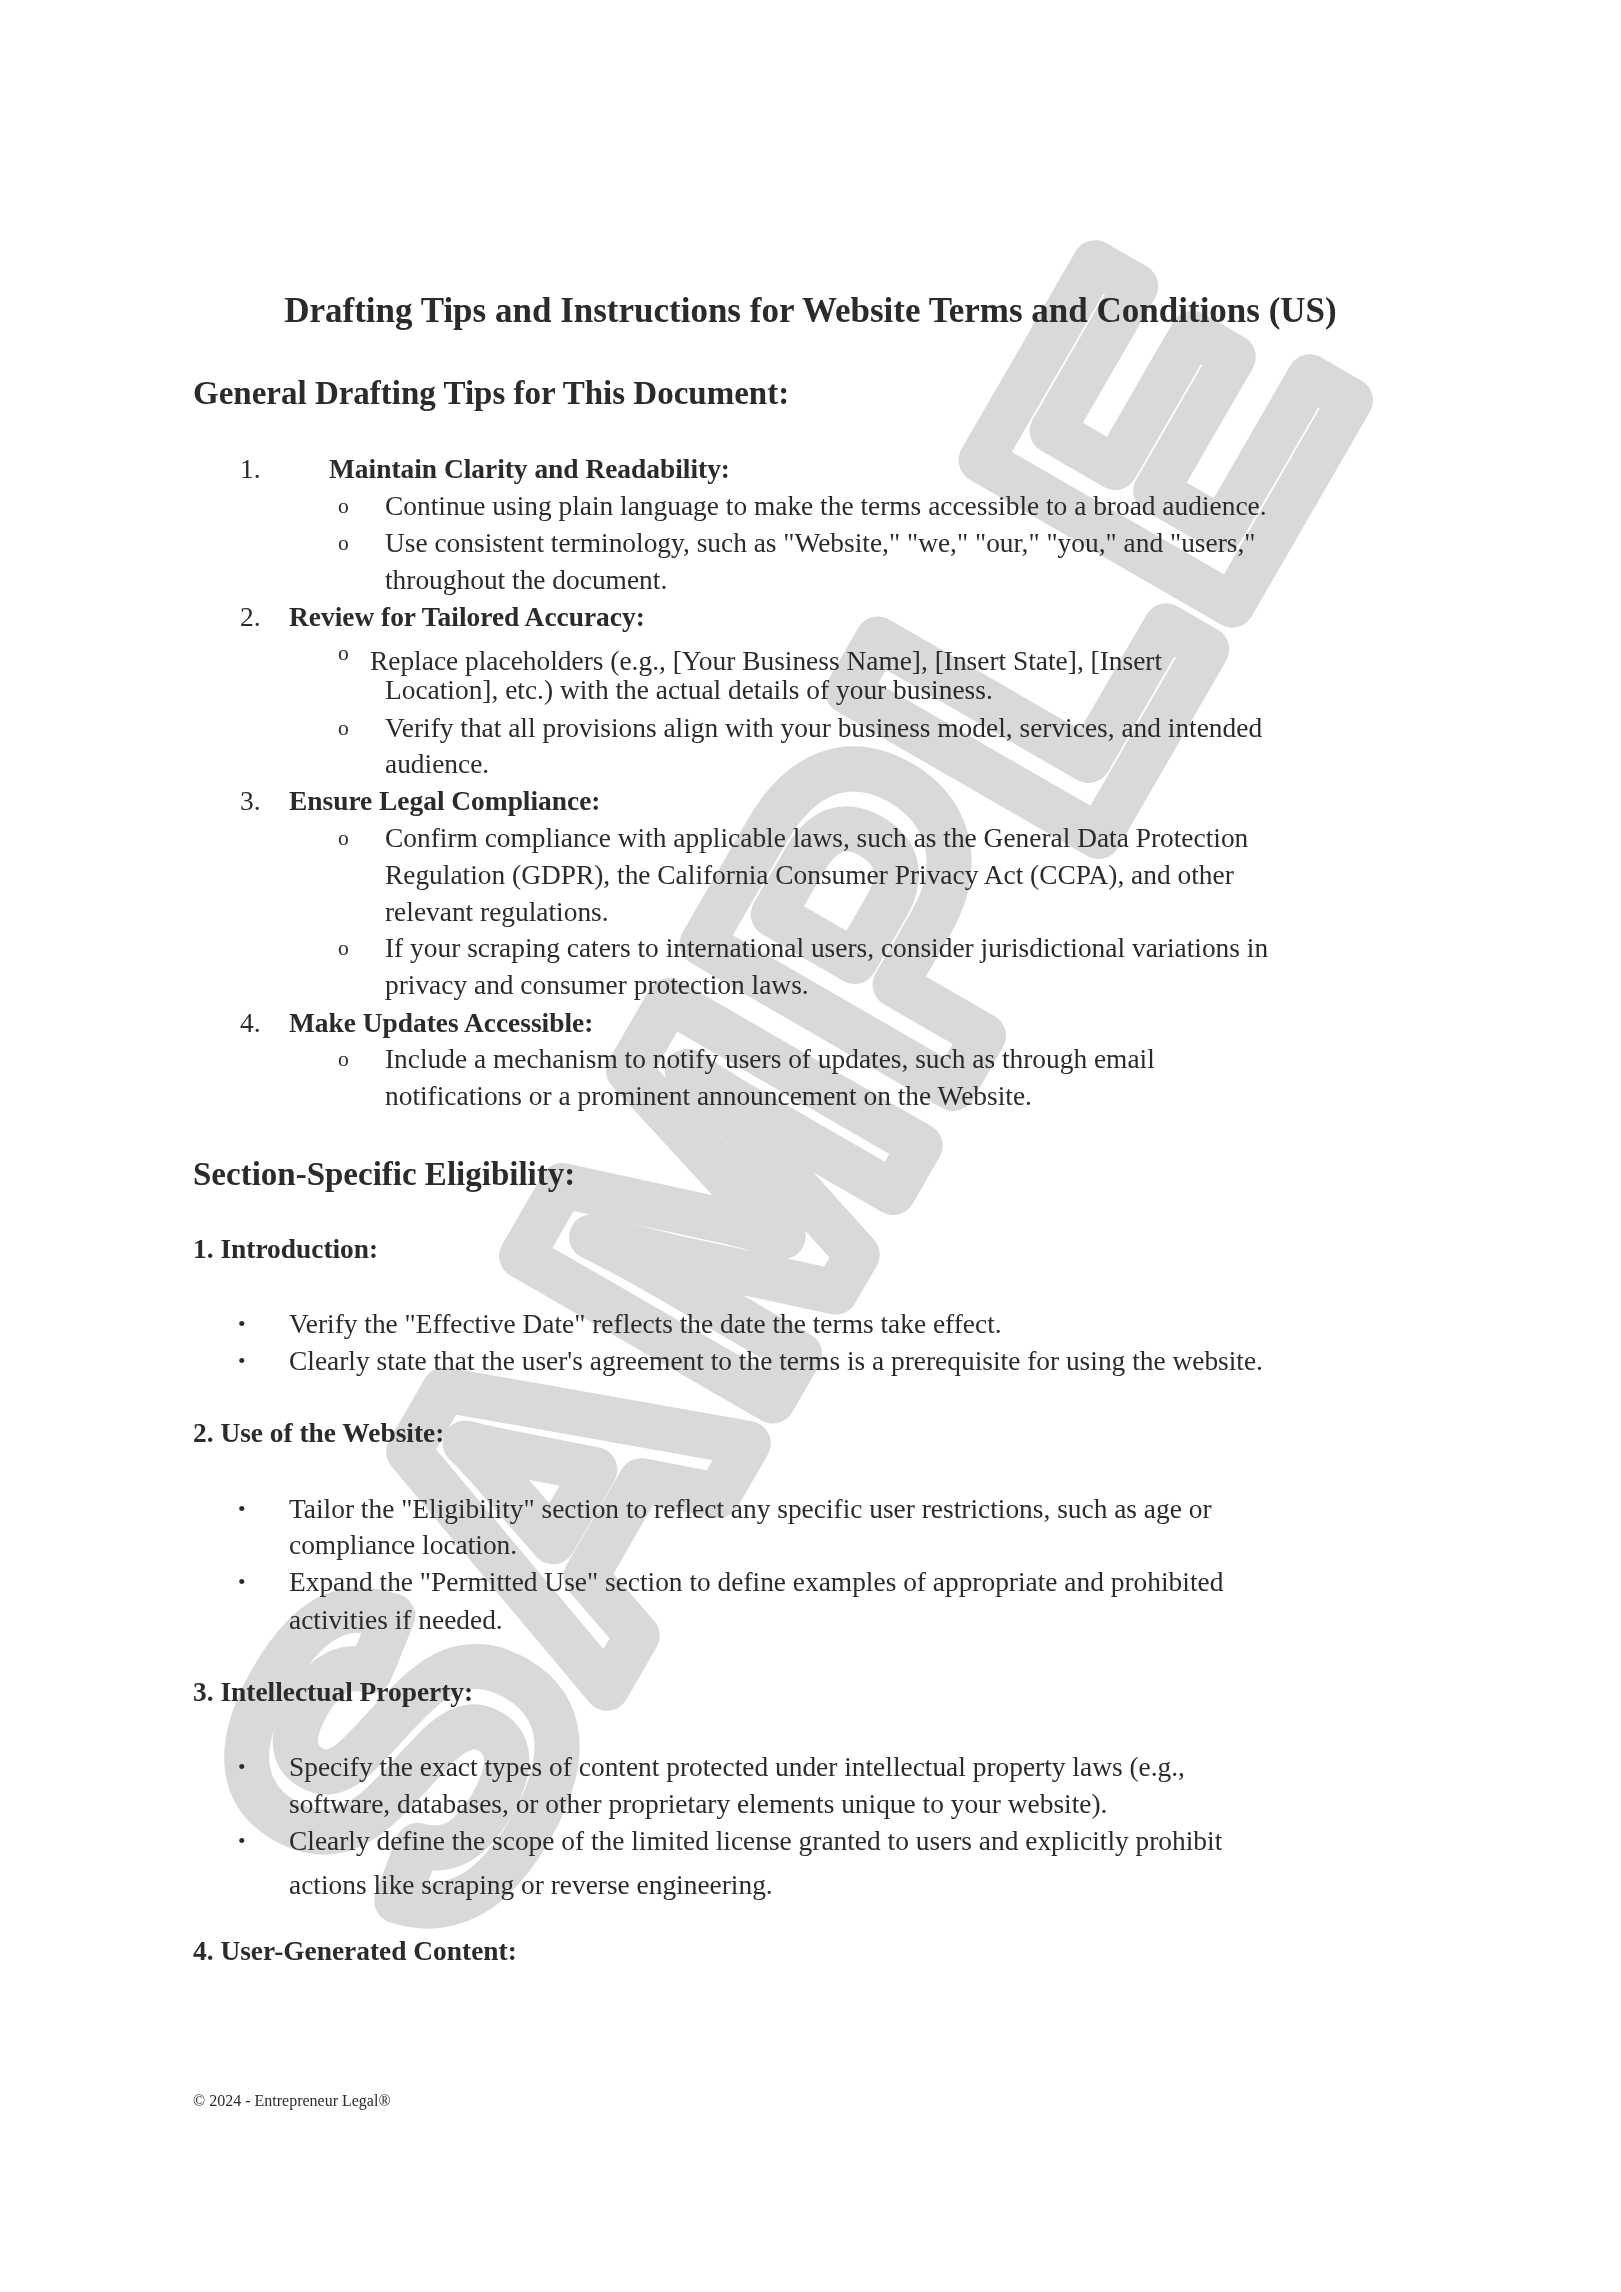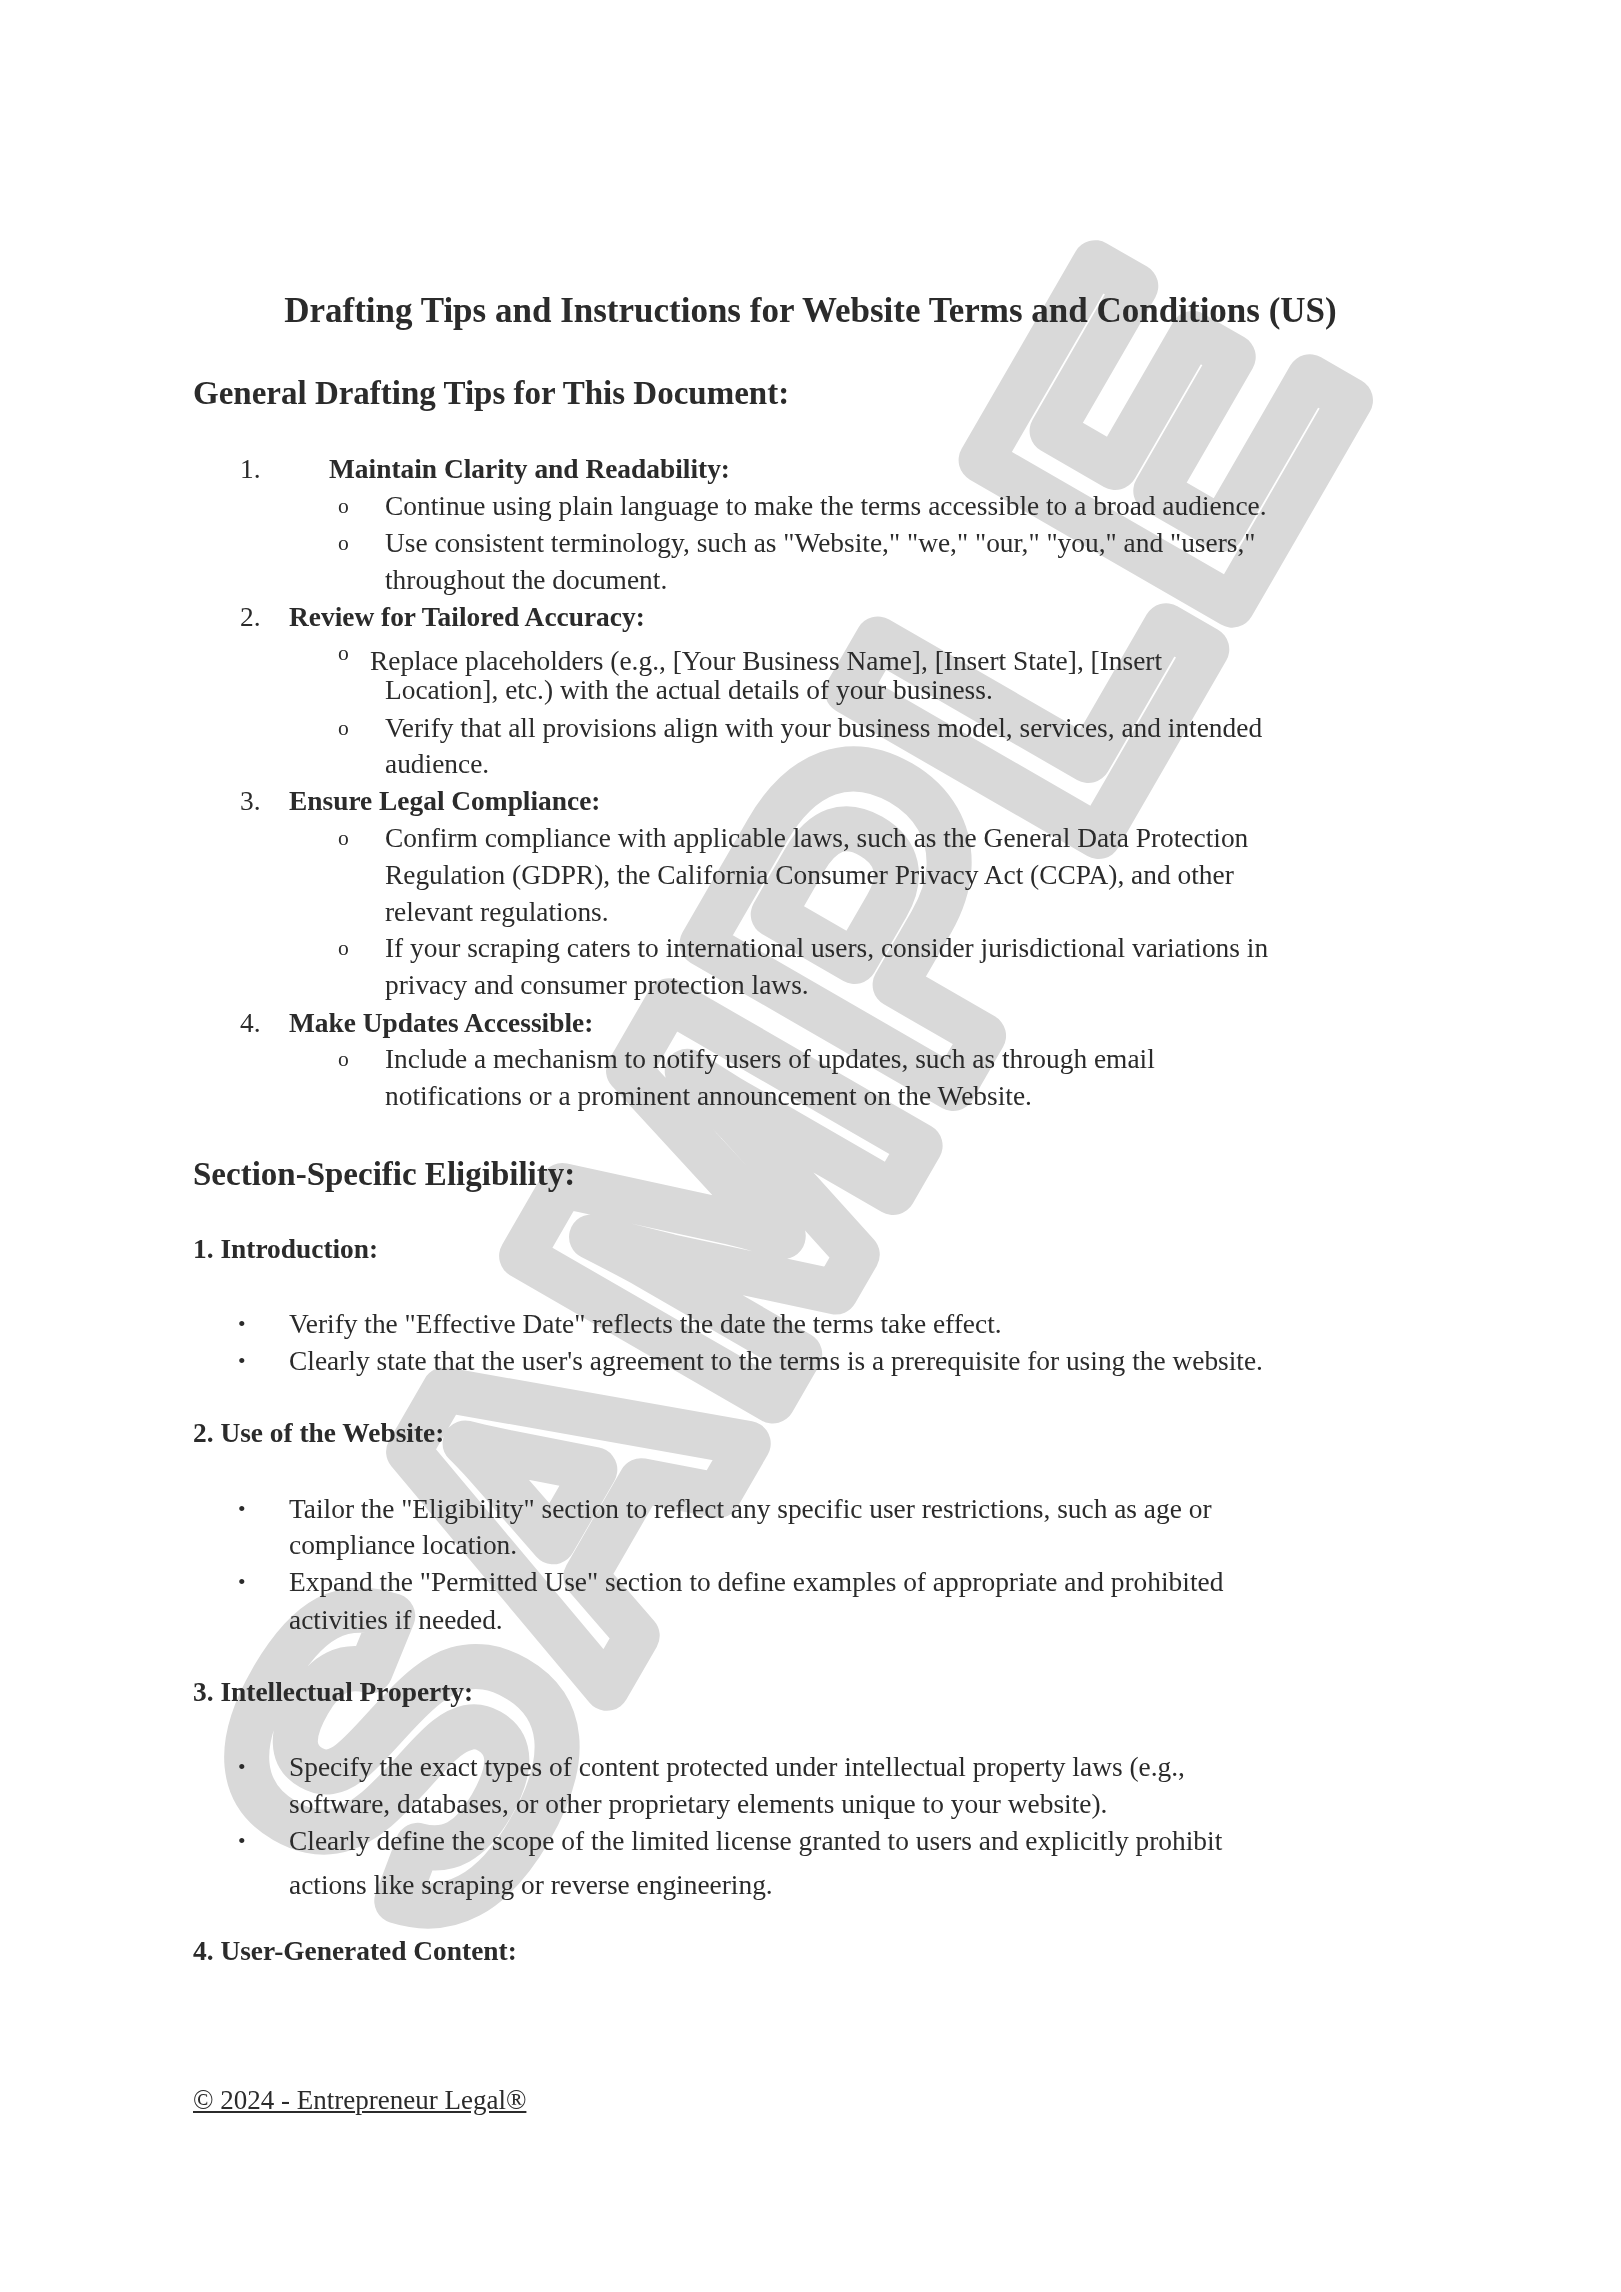--- a/index.html
+++ b/index.html
@@ -11,21 +11,21 @@
   .content { position: absolute; left: 0; top: 0; width: 1621px; z-index: 1; }
   .title { position: absolute; top: 289px; left: 0; width: 1621px; text-align: center;
            font-weight: bold; font-size: 35px; line-height: 43px; }
   .h2 { position: absolute; left: 193px; font-weight: bold; font-size: 33px; line-height: 43px; }
   .h3 { position: absolute; left: 193px; font-weight: bold; font-size: 27.4px; line-height: 37px; }
   .line { position: absolute; font-size: 27.4px; line-height: 37px; white-space: nowrap; }
   .num { position: absolute; left: 240px; font-size: 27.4px; line-height: 37px; }
   .bold { font-weight: bold; }
   .sub-marker { position: absolute; left: 338px; font-size: 21.6px; line-height: 37px; }
   .bullet-marker { position: absolute; left: 238px; font-size: 21.6px; line-height: 37px; }
-  .footer { position: absolute; left: 193px; top: 2086px; font-size: 27px; line-height: 29px; text-decoration: underline; }
+  .footer { position: absolute; left: 193px; top: 2086px; font-size: 16px; line-height: 29px; }
 </style>
 </head>
 <body>
 
 <div class="page">
 
   <div class="watermark">
     <svg viewBox="0 0 1654 2339" xmlns="http://www.w3.org/2000/svg">
       <text x="0" y="0" transform="translate(830 1130) rotate(-60)" text-anchor="middle" dominant-baseline="middle" font-family="Liberation Sans, DejaVu Sans, sans-serif" font-size="430" font-weight="bold" fill="none" stroke="#d9d9d9" stroke-width="46" stroke-linejoin="round" letter-spacing="10">SAMPLE</text>
     </svg>

